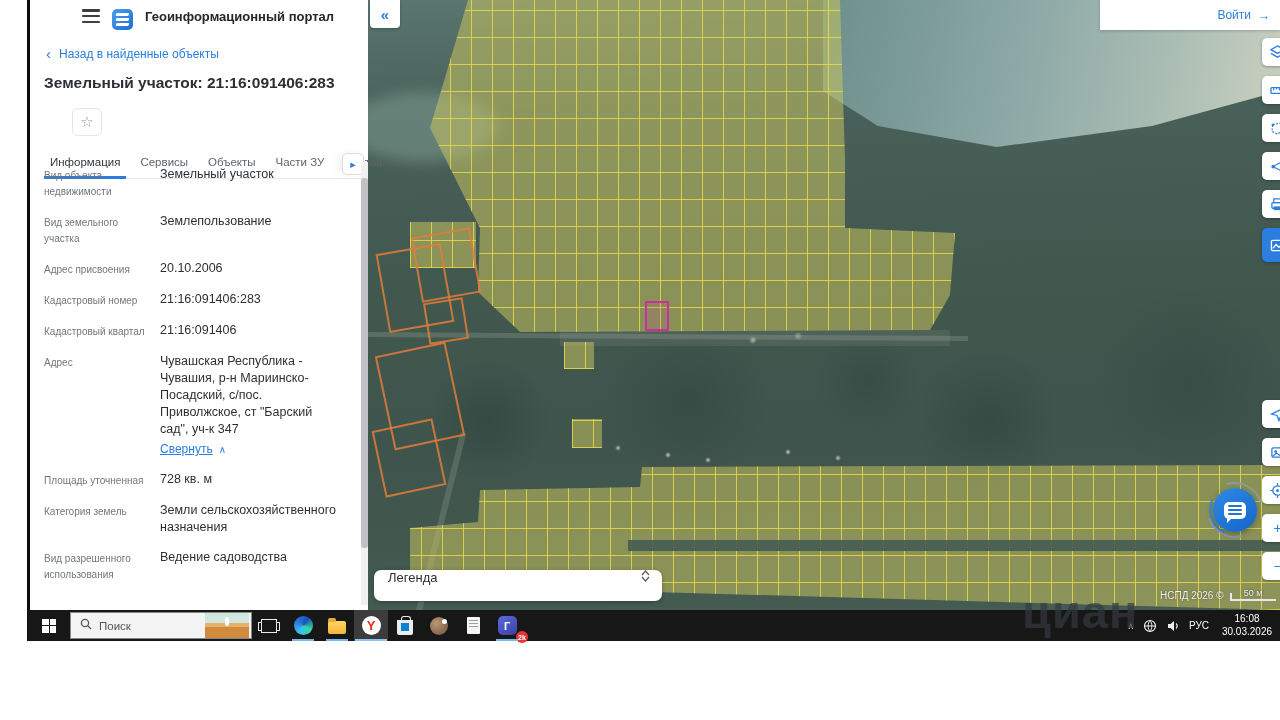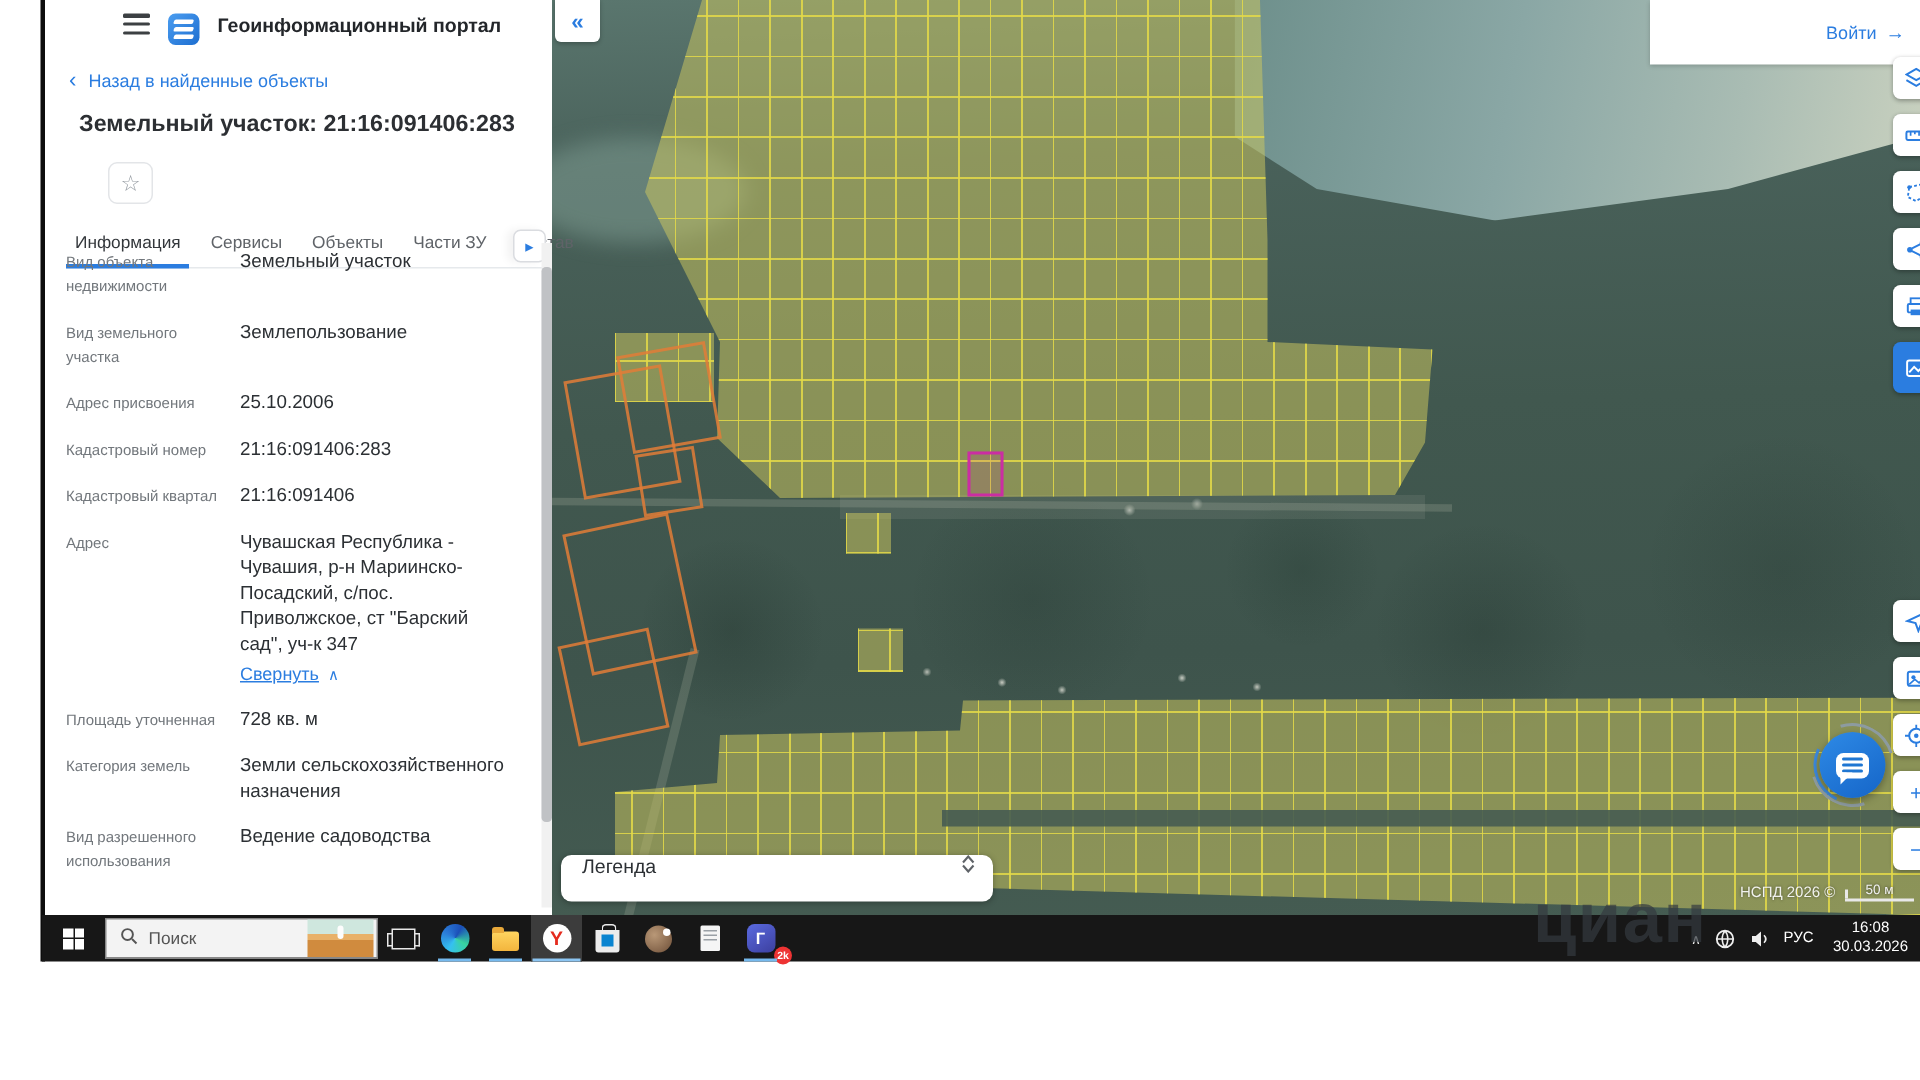--- a/index.html
+++ b/index.html
@@ -13,21 +13,21 @@
   .panel-head { display:flex; align-items:flex-start; gap:12px; padding:9px 0 0 12px;margin-left:40px; }
   .hamburger { width:18px; height:14px; display:flex; flex-direction:column; justify-content:space-between; cursor:pointer; }
   .hamburger i { display:block; height:2.5px; background:#3c4043; border-radius:1px; }
   .logo { width:21px; height:21px; border-radius:5px; background:linear-gradient(135deg,#4b9df0,#1d6ed0); position:relative; }
   .logo i { position:absolute; left:4px; height:2.5px; width:13px; background:#fff; border-radius:1px; }
   .logo i:nth-child(1){ top:4px; transform:skewX(-18deg);} .logo i:nth-child(2){ top:9px; transform:skewX(-18deg);} .logo i:nth-child(3){ top:14px; transform:skewX(-18deg);}
   .portal-title { font-size:13px; font-weight:bold; color:#23262a; }
 
   .back-row { display:flex; align-items:center; gap:8px; margin:17px 0 0 16px; color:#2b7de0; font-size:12px; cursor:pointer; }
   .back-chev { font-size:15px; line-height:10px; }
-  .obj-title { margin:13px 16px 0 14px; font-size:15.5px; font-weight:bold; color:#2c2f33;text-align:center; }
+  .obj-title { margin:13px 16px 0 14px; font-size:15.5px; font-weight:bold; color:#2c2f33; }
   .star-btn { margin:16px 0 0 42px; width:30px; height:28px; border:1px solid #e3e5e8; border-radius:6px; display:flex; align-items:center; justify-content:center; color:#9aa0a6; font-size:15px; cursor:pointer; background:#fff; }
 
   .tabs { display:flex; margin:14px 0 0 14px; border-bottom:1px solid #e6e9ec; padding-right:34px; position:relative; }
   .tab { font-size:11.5px; color:#5f6368; padding:6px 6px 8px 6px; margin-right:8px; cursor:pointer; white-space:nowrap; }
   .tab.active { color:#33373b; border-bottom:3px solid #2b7de0; margin-bottom:-1px; }
   .tab-next { position:absolute; right:4px; bottom:3px; width:22px; height:22px; border:1px solid #dadce0; border-radius:5px; background:#fff; color:#2b7de0; font-size:11px; display:flex; align-items:center; justify-content:center; cursor:pointer; box-shadow:-4px 0 6px rgba(0,0,0,.05); }
 
   .fields { position:absolute; left:0; right:12px; top:162px; bottom:0; overflow:hidden; padding-top:4px; }
   .row { display:flex; margin:0 14px 13px 14px; }
   .row .lb { width:116px; min-width:116px; font-size:10px; color:#72777c; line-height:1.6; padding-top:2px; padding-right:10px; }
@@ -82,21 +82,21 @@
 
   .orange { position:absolute; border:2px solid rgba(226,125,55,.85); background:transparent; }
   .o1 { left:14px; top:248px; width:66px; height:80px; transform:rotate(-10deg); }
   .o2 { left:48px; top:232px; width:60px; height:66px; transform:rotate(-10deg); }
   .o3 { left:16px; top:348px; width:72px; height:96px; transform:rotate(-12deg); }
   .o4 { left:10px; top:424px; width:62px; height:68px; transform:rotate(-12deg); }
   .o5 { left:58px; top:300px; width:40px; height:42px; transform:rotate(-9deg); }
 
   .map-collapse { position:absolute; left:2px; top:0; width:30px; height:28px; background:#fff; border-radius:0 0 4px 4px; color:#2b7de0; font-size:15px; font-weight:bold; display:flex; align-items:center; justify-content:center; cursor:pointer; box-shadow:0 1px 3px rgba(0,0,0,.25); }
 
-  .login-bar { position:absolute; right:0; top:0; width:180px; height:43px; background:#fff; box-shadow:0 1px 3px rgba(0,0,0,.2); display:flex; align-items:center; justify-content:flex-end; padding-right:10px; gap:6px; }
+  .login-bar { position:absolute; right:0; top:0; width:180px; height:30px; background:#fff; box-shadow:0 1px 3px rgba(0,0,0,.2); display:flex; align-items:center; justify-content:flex-end; padding-right:10px; gap:6px; }
   .login-txt { color:#2b7de0; font-size:12px; cursor:pointer; }
   .login-arrow { color:#2b7de0; font-size:13px; }
 
   .rtools { position:absolute; right:-13px; top:38px; display:flex; flex-direction:column; gap:10px; z-index:4; }
   .rtools2 { position:absolute; right:-13px; top:400px; display:flex; flex-direction:column; gap:10px; z-index:4; }
   .rtool { width:31px; height:28px; background:#fff; border-radius:5px; box-shadow:0 1px 3px rgba(0,0,0,.3); display:flex; align-items:center; justify-content:center; color:#2b7de0; cursor:pointer; font-size:14px; }
   .rtool svg { width:15px; height:15px; }
   .rtool.active { background:#2b7de0; color:#fff; height:34px; }
 
   .legend-box { position:absolute; left:6px; top:570px; width:288px; height:31px; background:#fff; border-radius:7px; box-shadow:0 1px 4px rgba(0,0,0,.3); display:flex; align-items:flex-start; justify-content:space-between; padding:0 12px 0 14px; cursor:pointer; z-index:4; }
@@ -201,21 +201,21 @@
     <div class="row">
         <div class="lb">Вид объекта недвижимости</div>
         <div class="val">Земельный участок</div>
       </div>
     <div class="row">
         <div class="lb">Вид земельного участка</div>
         <div class="val">Землепользование</div>
       </div>
     <div class="row">
         <div class="lb">Адрес присвоения</div>
-        <div class="val">25.10.2006</div>
+        <div class="val">20.10.2006</div>
       </div>
     <div class="row">
         <div class="lb">Кадастровый номер</div>
         <div class="val">21:16:091406:283</div>
       </div>
     <div class="row">
         <div class="lb">Кадастровый квартал</div>
         <div class="val">21:16:091406</div>
       </div>
     <div class="row">

